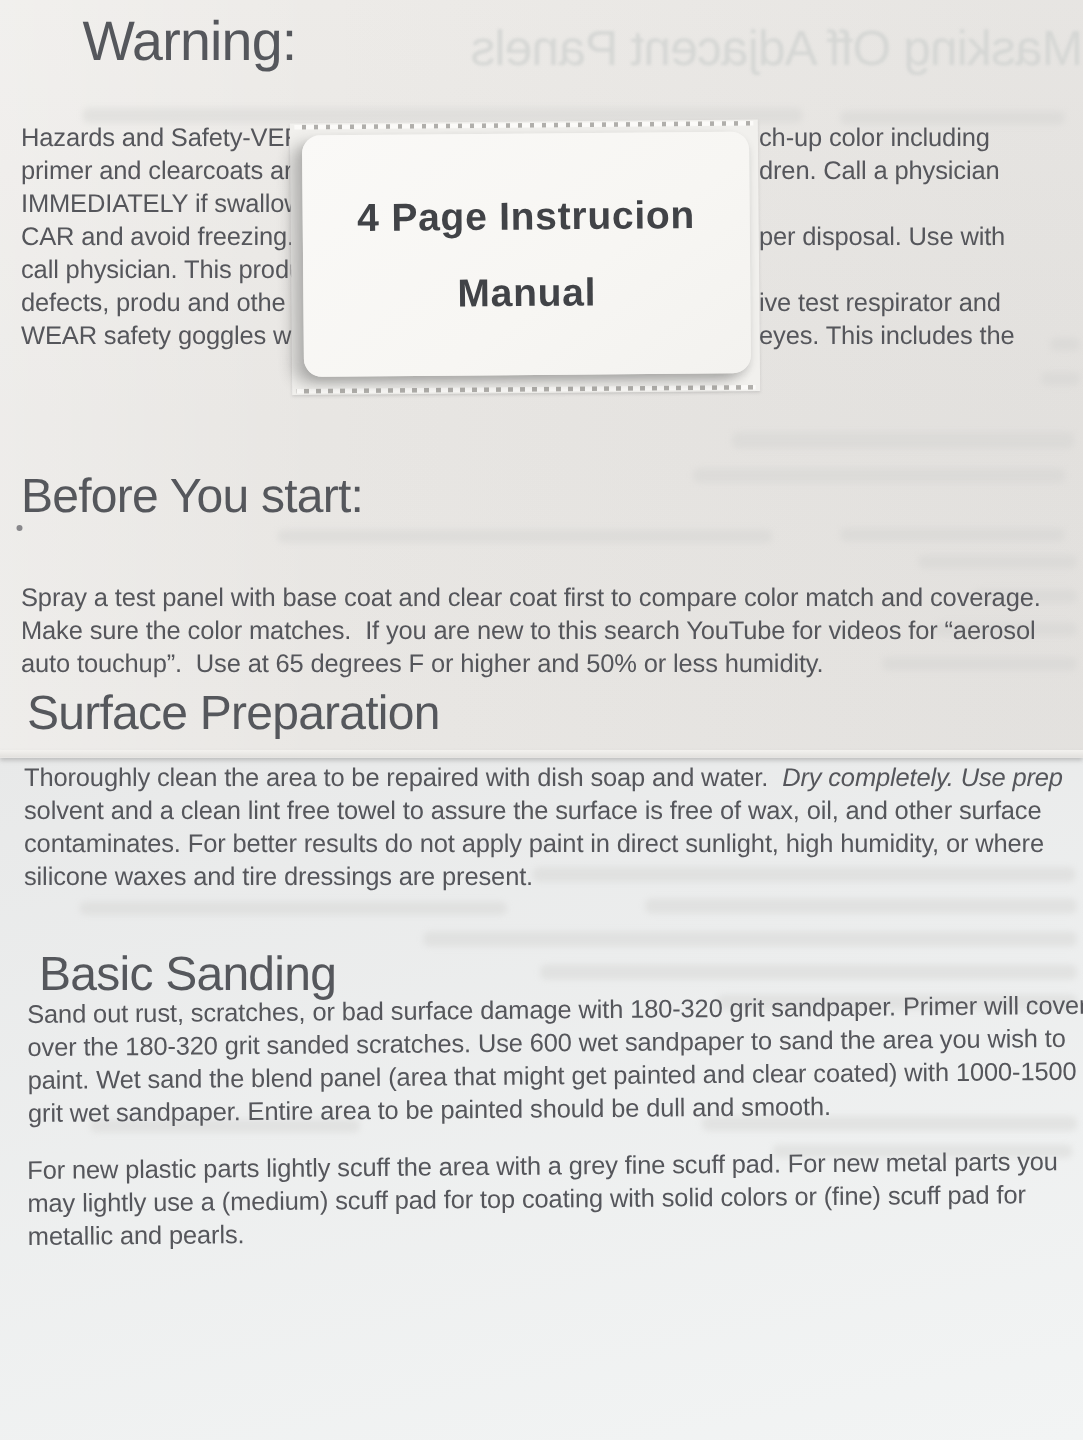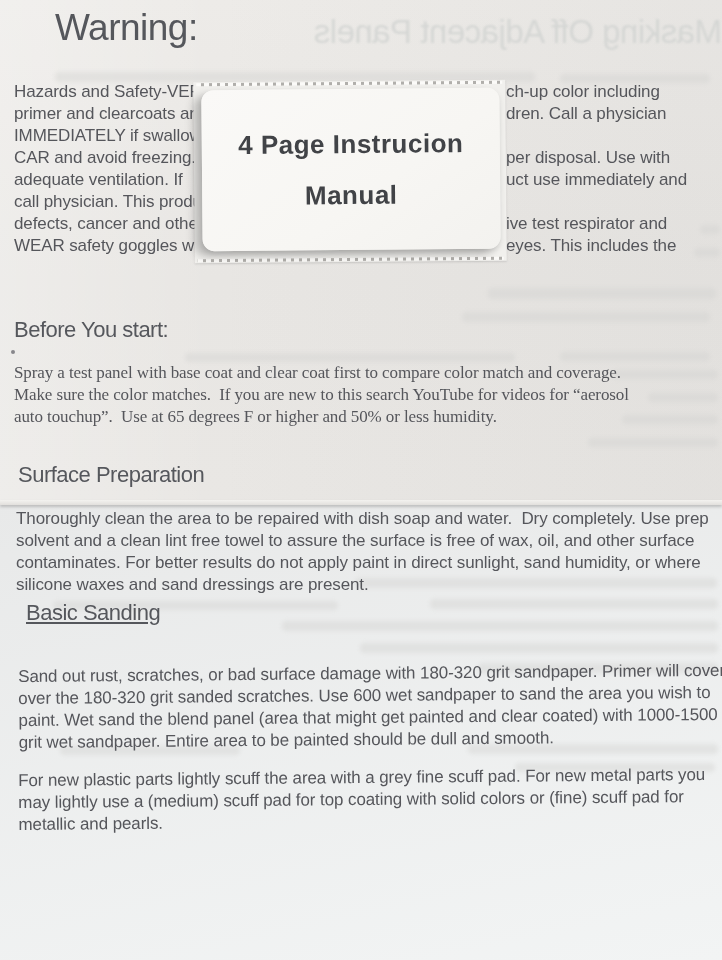--- a/index.html
+++ b/index.html
@@ -16,31 +16,31 @@
   .sheet-top::before{
     content:"";position:absolute;inset:0;
     background:linear-gradient(90deg,rgba(255,255,255,.25) 0%,rgba(255,255,255,0) 30%,rgba(150,150,150,.07) 95%);
   }
   .sheet-top::after{ 
     content:"";position:absolute;left:0;right:0;bottom:0;height:5px;
     background:linear-gradient(180deg,#f3f2ef,#e2e0dd);
     box-shadow:0 2px 3px rgba(110,110,110,.35);
   }
   .h1{
-    position:absolute;font-size:22px;line-height:44px;color:#55575c;
+    position:absolute;font-size:32px;line-height:44px;color:#55575c;
     letter-spacing:-0.5px;white-space:pre;
   }
   .h1.warning{font-size:37px;}
   .para{
     position:absolute;font-size:17px;line-height:22px;color:#55565b;
     letter-spacing:-0.1px;
   }
   .tline{white-space:pre;height:22px;position:relative;}
   .rfrag{position:absolute;left:492px;top:0;}
-  .ital{}
+  .ital{font-style:italic;}
   
   .ghost-h{
     position:absolute;top:13px;left:330px;width:392px;
     font-size:33px;color:#d2d4d2;letter-spacing:-0.5px;text-align:center;
     transform:scaleX(-1);filter:blur(1.2px);opacity:.85;white-space:pre;
   }
   .gb{
     position:absolute;height:10px;background:#d2d2d0;opacity:.42;
     filter:blur(2.2px);border-radius:4px;
   }
@@ -100,54 +100,53 @@
 <div class="gb" style="left:60px;top:746px;width:180px;height:9px;"></div>
 <div class="gb" style="left:468px;top:744px;width:250px;"></div>
 <div class="gb" style="left:515px;top:763px;width:200px;height:9px;"></div>
 
 <div class="h1 warning" style="left:12px;top:6px;margin-left:43px;">Warning:</div>
 <div class="para" style="left:14px;top:81px;width:708px;">
     <div class="tline"><span class="lfrag">Hazards and Safety-VERY</span><span class="rfrag">ch-up color including</span></div>
     <div class="tline"><span class="lfrag">primer and clearcoats ar</span><span class="rfrag">dren. Call a physician</span></div>
     <div class="tline"><span class="lfrag">IMMEDIATELY if swallow</span></div>
     <div class="tline"><span class="lfrag">CAR and avoid freezing.</span><span class="rfrag">per disposal. Use with</span></div>
-    <div class="tline"><span class="lfrag">adequate ventilation. If</span><span class="rfrag">uct use immediately and</span></div>
     <div class="tline"><span class="lfrag">call physician. This produ</span></div>
-    <div class="tline"><span class="lfrag">defects, cancer and othe</span><span class="rfrag">ive test respirator and</span></div>
+    <div class="tline"><span class="lfrag">defects, produ and othe</span><span class="rfrag">ive test respirator and</span></div>
     <div class="tline"><span class="lfrag">WEAR safety goggles wh</span><span class="rfrag">eyes. This includes the</span></div>
   </div>
 
 <div class="strip">
   <div class="perf top"></div>
   <div class="perf bot"></div>
 </div>
 <div class="label">
   <div class="t">4 Page Instrucion</div>
   <div class="t">Manual</div>
 </div>
 
 <div class="h1" style="left:14px;top:308px;">Before You start:</div>
 <div class="stray-dot"></div>
-<div class="para" style="left:14px;top:362px;width:700px;font-family:Liberation Serif, serif;">
+<div class="para" style="left:14px;top:388px;width:700px;">
     <div class="tline">Spray a test panel with base coat and clear coat first to compare color match and coverage.</div>
     <div class="tline">Make sure the color matches.  If you are new to this search YouTube for videos for “aerosol</div>
     <div class="tline">auto touchup”.  Use at 65 degrees F or higher and 50% or less humidity.</div>
   </div>
 
 <div class="h1" style="left:18px;top:453px;">Surface Preparation</div>
 <div class="para" style="left:16px;top:508px;width:702px;">
   <div class="tline"><span>Thoroughly clean the area to be repaired with dish soap and water.  </span><span class="ital">Dry completely. Use prep</span></div>
   <div>
       <div class="tline">solvent and a clean lint free towel to assure the surface is free of wax, oil, and other surface</div>
-      <div class="tline">contaminates. For better results do not apply paint in direct sunlight, sand humidity, or where</div>
-      <div class="tline">silicone waxes and sand dressings are present.</div>
+      <div class="tline">contaminates. For better results do not apply paint in direct sunlight, high humidity, or where</div>
+      <div class="tline">silicone waxes and tire dressings are present.</div>
     </div>
 </div>
 
-<div class="h1" style="left:26px;top:591px;text-decoration:underline;">Basic Sanding</div>
+<div class="h1" style="left:26px;top:627px;">Basic Sanding</div>
 <div class="para" style="left:18px;top:666px;width:700px;transform:rotate(-0.5deg);transform-origin:left top;">
     <div class="tline">Sand out rust, scratches, or bad surface damage with 180-320 grit sandpaper. Primer will cover</div>
     <div class="tline">over the 180-320 grit sanded scratches. Use 600 wet sandpaper to sand the area you wish to</div>
     <div class="tline">paint. Wet sand the blend panel (area that might get painted and clear coated) with 1000-1500</div>
     <div class="tline">grit wet sandpaper. Entire area to be painted should be dull and smooth.</div>
   </div>
 <div class="para" style="left:18px;top:770px;width:700px;transform:rotate(-0.5deg);transform-origin:left top;">
     <div class="tline">For new plastic parts lightly scuff the area with a grey fine scuff pad. For new metal parts you</div>
     <div class="tline">may lightly use a (medium) scuff pad for top coating with solid colors or (fine) scuff pad for</div>
     <div class="tline">metallic and pearls.</div>

